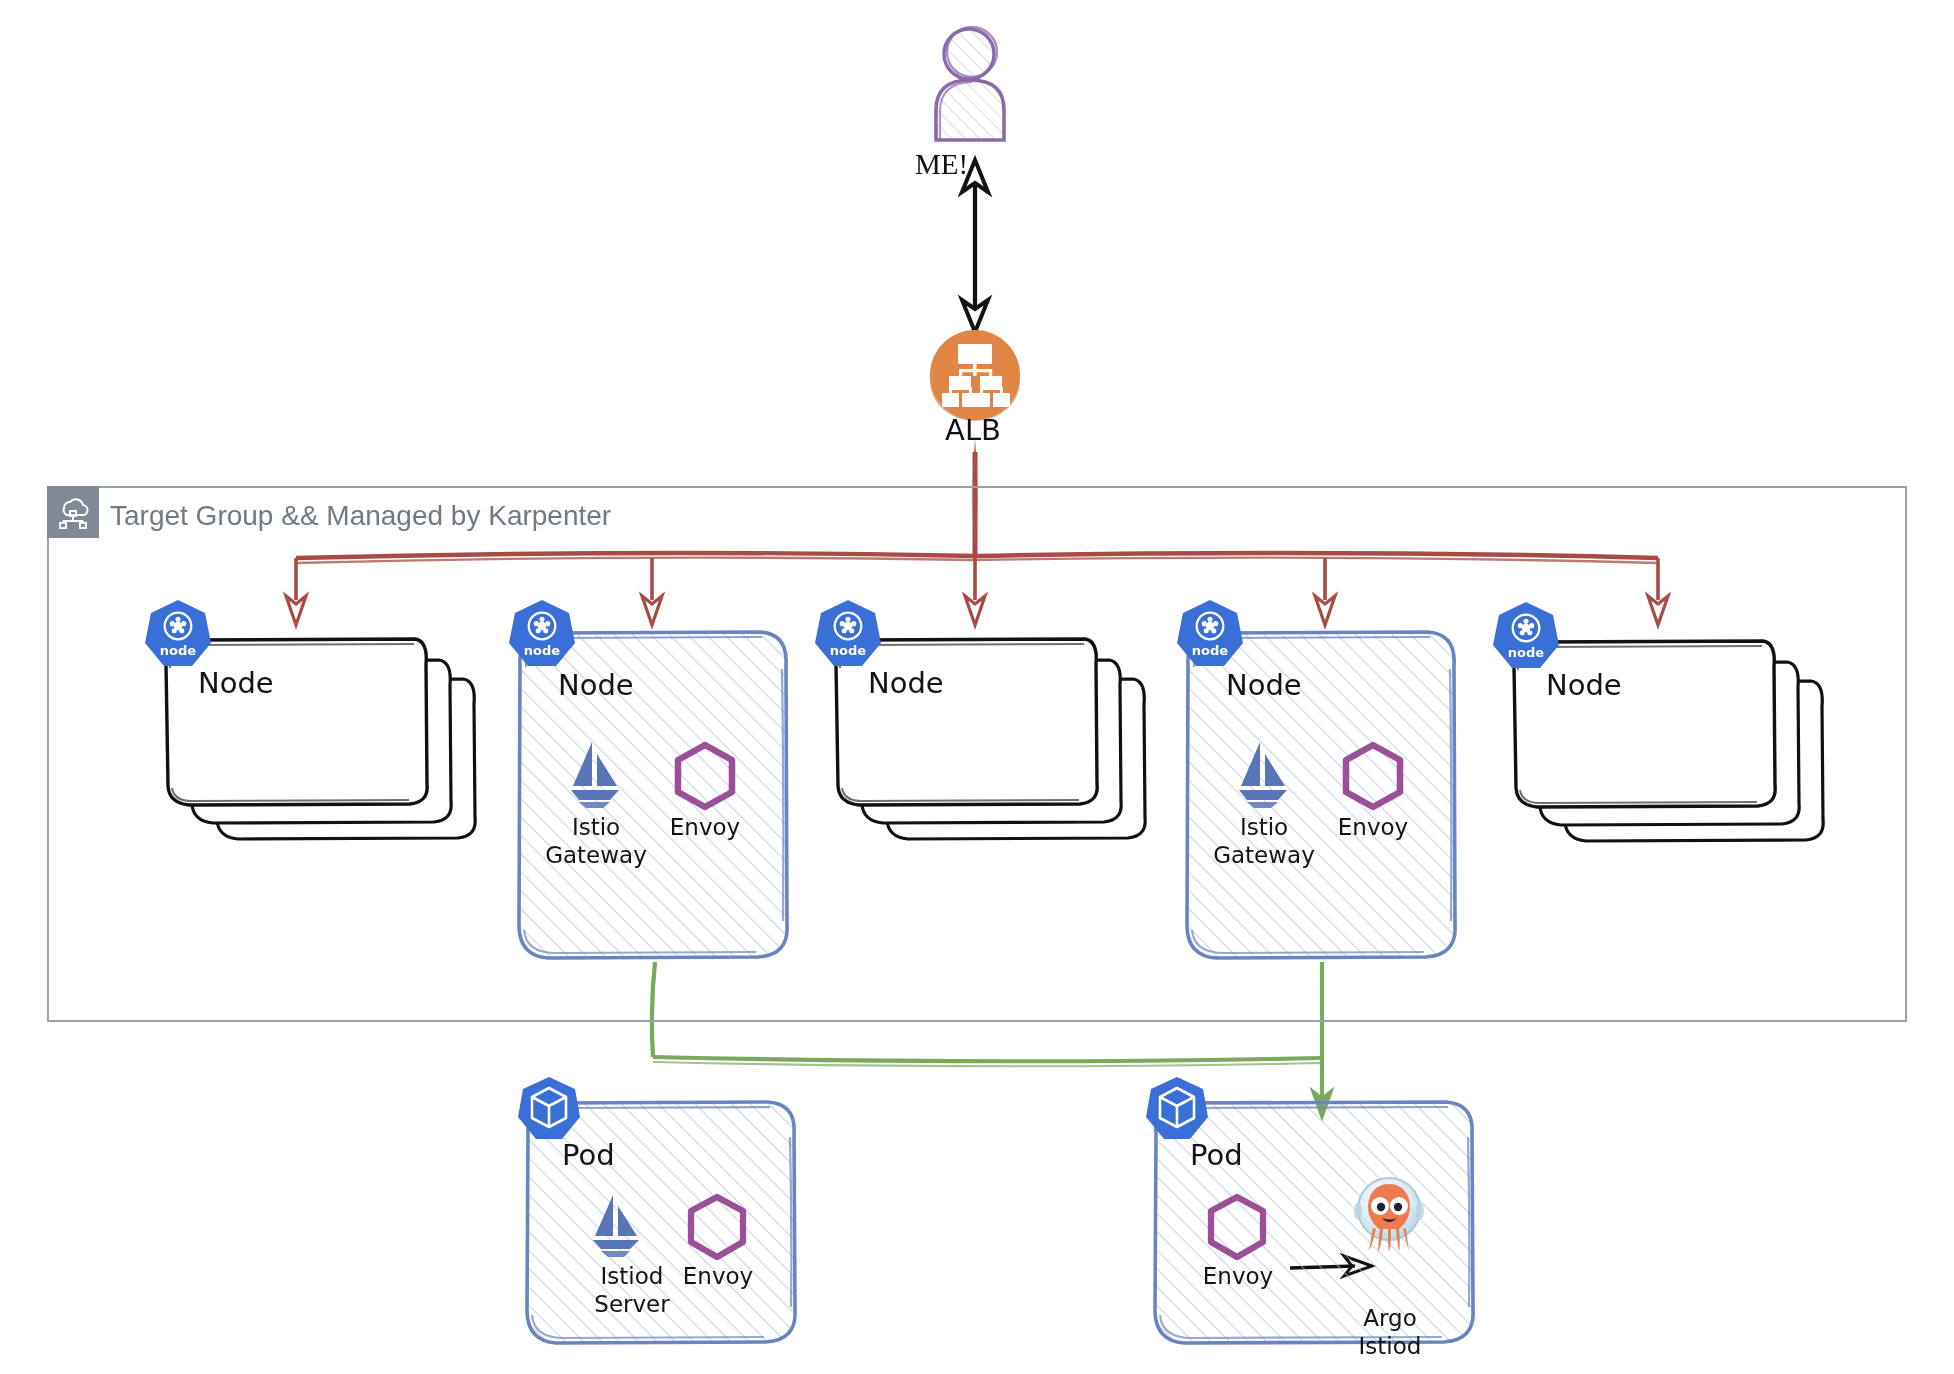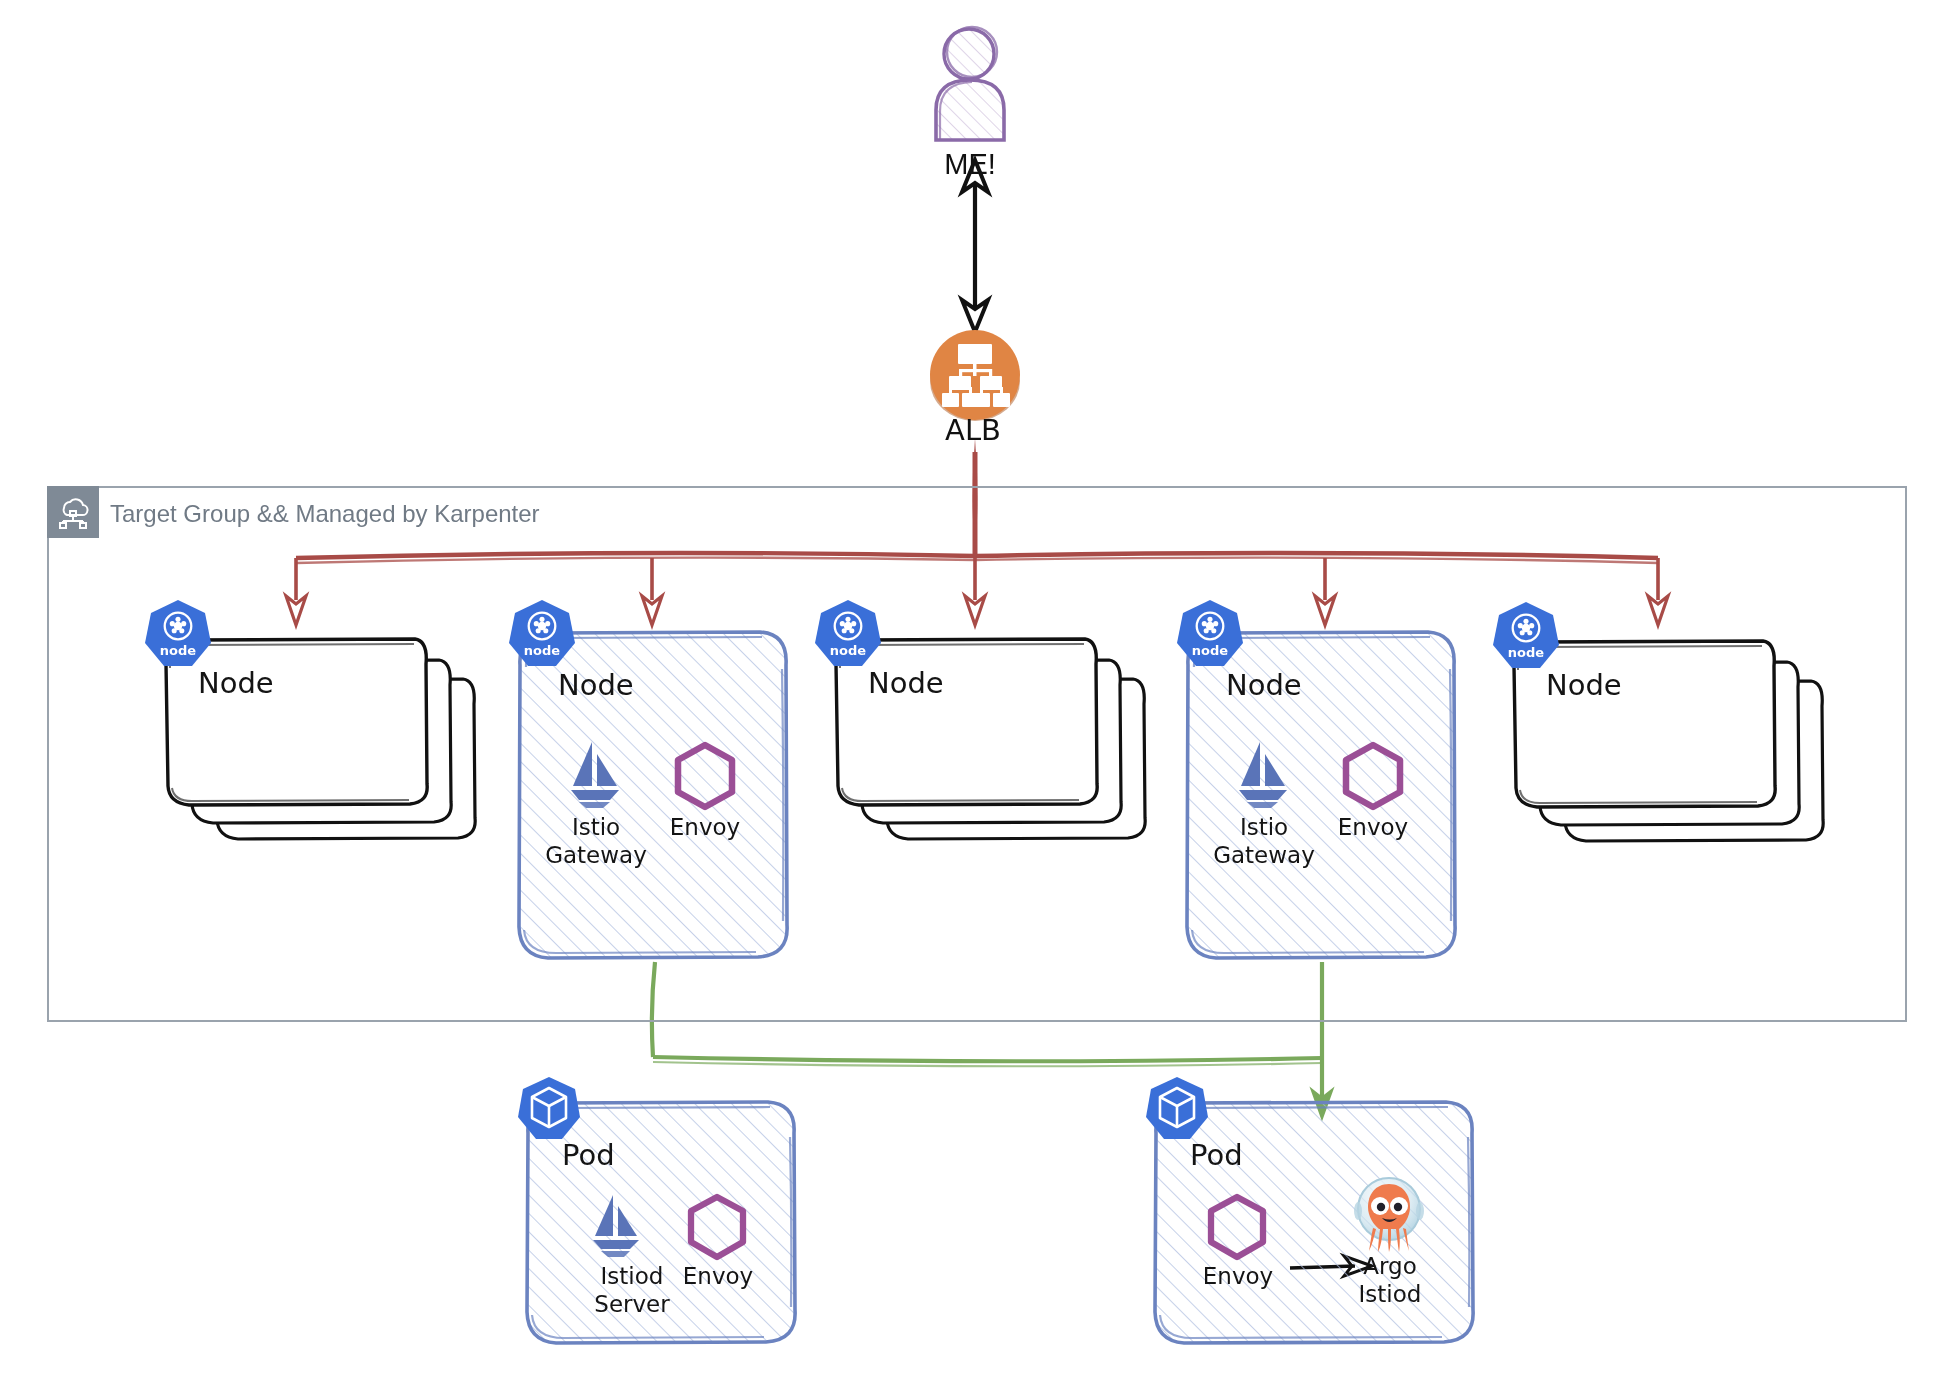--- a/index.html
+++ b/index.html
@@ -29,21 +29,21 @@
   #tg-tab {
     position: absolute;
     left: 47px; top: 486px;
     width: 52px; height: 52px;
     background: #7f8a96;
     display: flex; align-items: center; justify-content: center;
   }
   #tg-title {
     position: absolute;
     left: 110px; top: 500px;
-    font-size: 24px;
+    font-size: 28px;
     color: #707a85;
     font-family: "Liberation Sans", sans-serif;
     white-space: nowrap;
   }
 
   
   .stack-node { position:absolute; }
   .stack-node svg { display:block; overflow: visible; }
   .node-label {
     position:absolute;
@@ -68,22 +68,22 @@
   }
 
   
   .badge { position:absolute; }
   .badge svg { display:block; }
 
   
   #me-icon { position:absolute; left:915px; top:18px; }
   #me-label {
     position:absolute; left:915px; top:148px; width:110px;
-    text-align:center;
-    font-family:Liberation Sans, sans-serif;
+    text-align:left;
+    font-family:Liberation Serif, serif;
     font-size: 29px; color:#111;
   }
   #alb-icon { position:absolute; left:918px; top:323px; }
   #alb-label {
     position:absolute; left:908px; top:413px; width:130px;
     text-align:center;
     font-family:"DejaVu Sans", sans-serif;
     font-size: 29px; color:#111;
   }
 </style>
@@ -455,18 +455,18 @@
       <path d="M36,54 C36,63 36,71 37,77 C39,71 39,63 39,54 Z" fill="#ef7b4d"></path>
       <path d="M44,54 C45,63 46,71 47,77 C48,71 48,63 47,54 Z" fill="#ef7b4d"></path>
       <path d="M51,53 C53,62 55,70 57,76 C56,70 55,62 54,54 Z" fill="#ef7b4d"></path>
       <circle cx="28" cy="31" r="9" fill="#ffffff"></circle>
       <circle cx="47" cy="31" r="9" fill="#ffffff"></circle>
       <circle cx="29" cy="32" r="4.2" fill="#22202a"></circle>
       <circle cx="46" cy="32" r="4.2" fill="#22202a"></circle>
       <path d="M30,43 Q37,51 45,43 Q38,46 30,43 Z" fill="#22202a"></path>
     </svg>
   </div>
-  <div class="icon-label" style="left:1330px; top:1252px; width:120px;">
+  <div class="icon-label" style="left:1330px; top:1304px; width:120px;">
     <span>Argo</span><br>
     <span>Istiod</span>
   </div>
 
 </div>
 
 </body></html>

